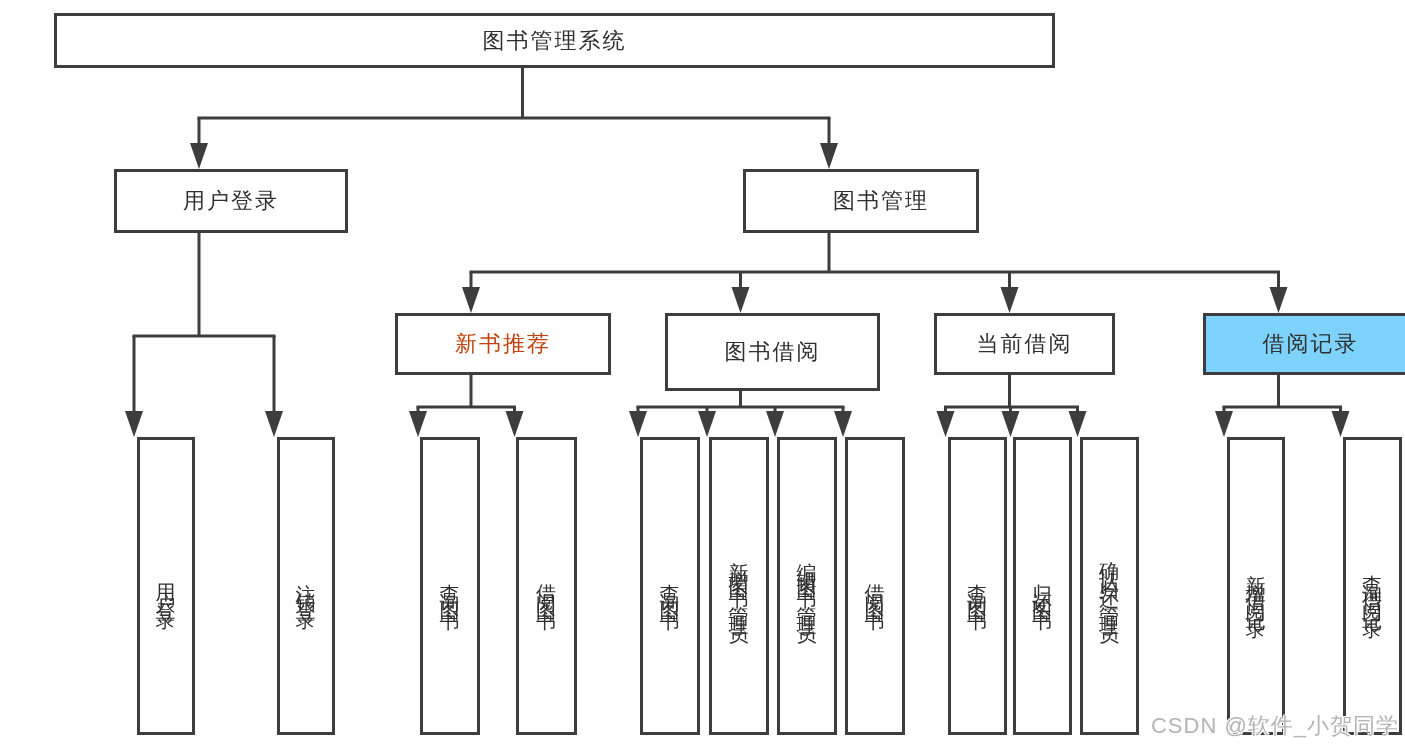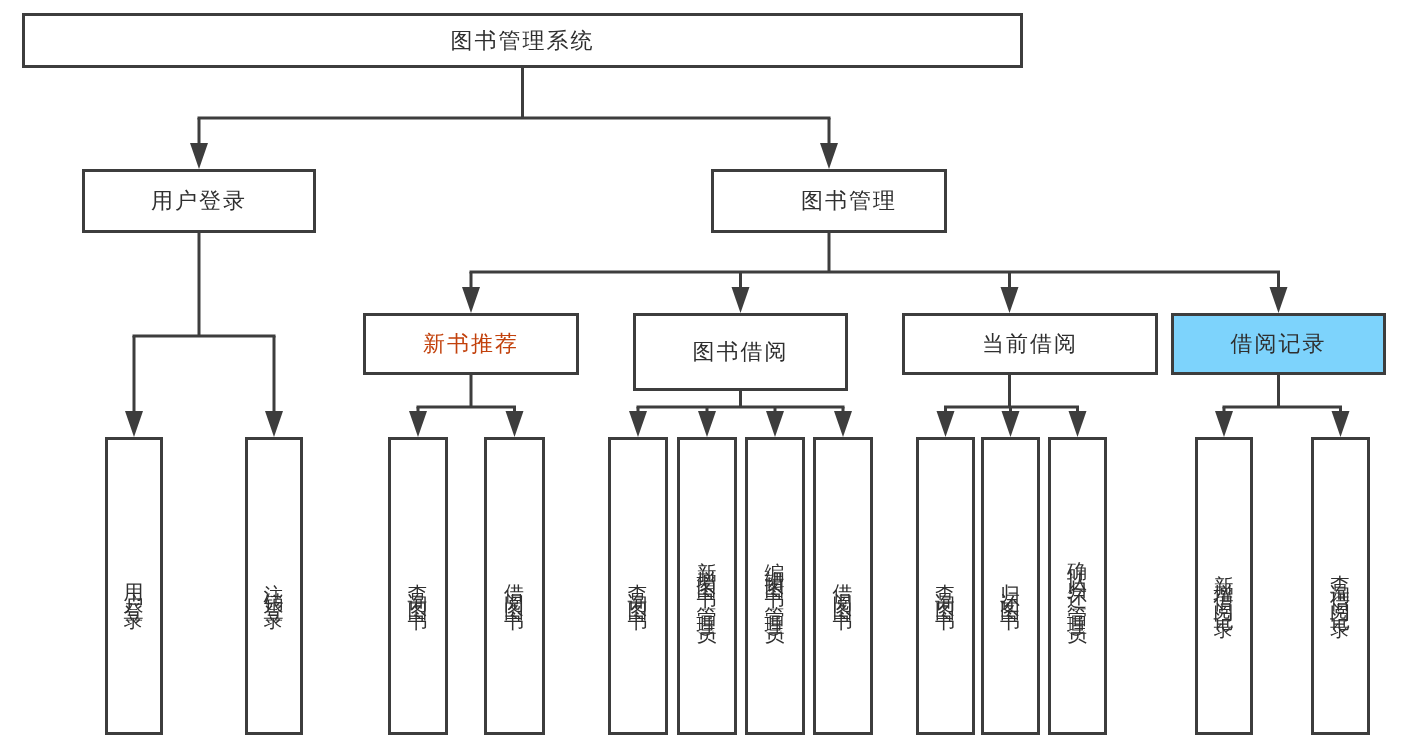--- a/index.html
+++ b/index.html
@@ -14,20 +14,21 @@
   .box{
     position:absolute;
     box-sizing:border-box;
     border:3px solid #d946ef;
     background:#fff;
     display:flex;
     align-items:center;
     justify-content:center;
     color:#2f2f2f;
     z-index:2;
+    margin-left:32px;
   }
   .box.h{
     font-size:22px;
     letter-spacing:2px;
     white-space:nowrap;
   }
   .box.v{
     writing-mode:vertical-rl;
     text-orientation:mixed;
     font-size:20px;
@@ -105,27 +106,28 @@
       <path d="M 1331.5 411 L 1349.5 411 L 1340.5 437 Z" fill="#3d3d3d"></path>
     </svg>
   <div id="nodes">
       <div class="box h" style="left: 22px; top: 13px; width: 1001px; height: 55px; border-color: rgb(61, 61, 61); color: rgb(47, 47, 47); background: rgb(255, 255, 255);">图书管理系统</div>
       <div class="box h" style="left: 82px; top: 169px; width: 234px; height: 64px; border-color: rgb(61, 61, 61); color: rgb(47, 47, 47); background: rgb(255, 255, 255);">用户登录</div>
       <div class="box h" style="left: 711px; top: 169px; width: 236px; height: 64px; border-color: rgb(61, 61, 61); color: rgb(47, 47, 47); background: rgb(255, 255, 255); padding-left: 40px;">图书管理</div>
       <div class="box v" style="left: 105px; top: 437px; width: 58px; height: 298px; border-color: rgb(61, 61, 61); color: rgb(47, 47, 47); background: rgb(255, 255, 255);">用户登录</div>
       <div class="box v" style="left: 245px; top: 437px; width: 58px; height: 298px; border-color: rgb(61, 61, 61); color: rgb(47, 47, 47); background: rgb(255, 255, 255);">注销登录</div>
       <div class="box h" style="left: 363px; top: 313px; width: 216px; height: 62px; border-color: rgb(61, 61, 61); color: #c2410c; background: rgb(255, 255, 255);">新书推荐</div>
       <div class="box h" style="left: 633px; top: 313px; width: 215px; height: 78px; border-color: rgb(61, 61, 61); color: rgb(47, 47, 47); background: rgb(255, 255, 255);">图书借阅</div>
-      <div class="box h" style="left: 902px; top: 313px; width: 256px; height: 62px; border-color: rgb(61, 61, 61); color: rgb(47, 47, 47); background: rgb(255, 255, 255);">当前借阅</div>
+      <div class="box h" style="left: 902px; top: 313px; width: 181px; height: 62px; border-color: rgb(61, 61, 61); color: rgb(47, 47, 47); background: rgb(255, 255, 255);">当前借阅</div>
       <div class="box h" style="left: 1171px; top: 313px; width: 215px; height: 62px; border-color: rgb(61, 61, 61); color: rgb(47, 47, 47); background: #7dd3fc;">借阅记录</div>
       <div class="box v" style="left: 388px; top: 437px; width: 60px; height: 298px; border-color: rgb(61, 61, 61); color: rgb(47, 47, 47); background: rgb(255, 255, 255);">查询图书</div>
       <div class="box v" style="left: 484px; top: 437px; width: 61px; height: 298px; border-color: rgb(61, 61, 61); color: rgb(47, 47, 47); background: rgb(255, 255, 255);">借阅图书</div>
       <div class="box v" style="left: 608px; top: 437px; width: 60px; height: 298px; border-color: rgb(61, 61, 61); color: rgb(47, 47, 47); background: rgb(255, 255, 255);">查询图书</div>
       <div class="box v" style="left: 677px; top: 437px; width: 60px; height: 298px; border-color: rgb(61, 61, 61); color: rgb(47, 47, 47); background: rgb(255, 255, 255);">新增图书（管理员）</div>
       <div class="box v" style="left: 745px; top: 437px; width: 60px; height: 298px; border-color: rgb(61, 61, 61); color: rgb(47, 47, 47); background: rgb(255, 255, 255);">编辑图书（管理员）</div>
       <div class="box v" style="left: 813px; top: 437px; width: 60px; height: 298px; border-color: rgb(61, 61, 61); color: rgb(47, 47, 47); background: rgb(255, 255, 255);">借阅图书</div>
       <div class="box v" style="left: 916px; top: 437px; width: 59px; height: 298px; border-color: rgb(61, 61, 61); color: rgb(47, 47, 47); background: rgb(255, 255, 255);">查询图书</div>
       <div class="box v" style="left: 981px; top: 437px; width: 59px; height: 298px; border-color: rgb(61, 61, 61); color: rgb(47, 47, 47); background: rgb(255, 255, 255);">归还图书</div>
       <div class="box v" style="left: 1048px; top: 437px; width: 59px; height: 298px; border-color: rgb(61, 61, 61); color: rgb(47, 47, 47); background: rgb(255, 255, 255);">确认归还（管理员）</div>
       <div class="box v" style="left: 1195px; top: 437px; width: 58px; height: 298px; border-color: rgb(61, 61, 61); color: rgb(47, 47, 47); background: rgb(255, 255, 255);">新增借阅记录</div>
       <div class="box v" style="left: 1311px; top: 437px; width: 59px; height: 298px; border-color: rgb(61, 61, 61); color: rgb(47, 47, 47); background: rgb(255, 255, 255);">查询借阅记录</div>
     </div>
+  <div id="watermark">CSDN @软件_小贺同学</div>
 </div>
 
 </body></html>

